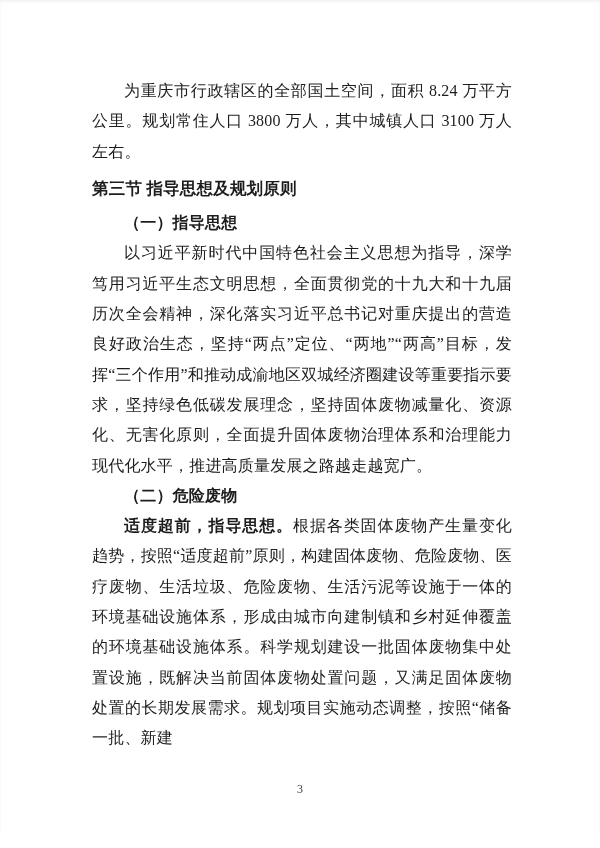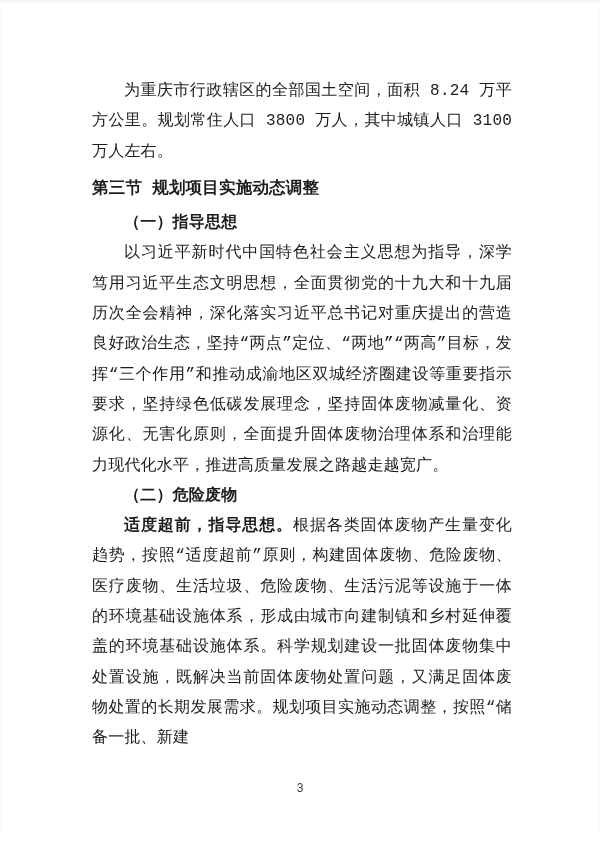--- a/index.html
+++ b/index.html
@@ -6,21 +6,21 @@
     margin: 0;
     padding: 0;
     background: #ffffff;
   }
   .page {
     position: relative;
     width: 600px;
     height: 832px;
     background: #ffffff;
     overflow: hidden;
-    font-family: Liberation Mono, monospace;
+    font-family: Liberation Serif, serif;
     color: #1d1d1d;
     box-shadow: inset 0 2px 3px rgba(0,0,0,0.05);
   }
   .content {
     position: absolute;
     left: 92px;
     top: 76px;
     width: 420px;
   }
   p.body {
@@ -59,21 +59,21 @@
 </head>
 <body>
 
 <div class="page">
   <div class="content">
 
     <p class="body">为重庆市行政辖区的全部国土空间，面积 8.24 万平方公里。规划常住人口 3800 万人，其中城镇人口 3100 万人左右。</p>
 
 
 
-    <h2 class="section-title">第三节 规划项目实施动态调整</h2>
+    <h2 class="section-title">第三节 指导思想及规划原则</h2>
 
     <p class="body sub-heading">（一）指导思想</p>
 
     <p class="body">以习近平新时代中国特色社会主义思想为指导，深学笃用习近平生态文明思想，全面贯彻党的十九大和十九届历次全会精神，深化落实习近平总书记对重庆提出的营造良好政治生态，坚持“两点”定位、“两地”“两高”目标，发挥“三个作用”和推动成渝地区双城经济圈建设等重要指示要求，坚持绿色低碳发展理念，坚持固体废物减量化、资源化、无害化原则，全面提升固体废物治理体系和治理能力现代化水平，推进高质量发展之路越走越宽广。</p>
 
     <p class="body sub-heading">（二）危险废物</p>
 
     <p class="body"><span class="lead-bold">适度超前，指导思想。</span><span>根据各类固体废物产生量变化趋势，按照“适度超前”原则，构建固体废物、危险废物、医疗废物、生活垃圾、危险废物、生活污泥等设施于一体的环境基础设施体系，形成由城市向建制镇和乡村延伸覆盖的环境基础设施体系。科学规划建设一批固体废物集中处置设施，既解决当前固体废物处置问题，又满足固体废物处置的长期发展需求。规划项目实施动态调整，按照“储备一批、新建</span></p>
 
   </div>

